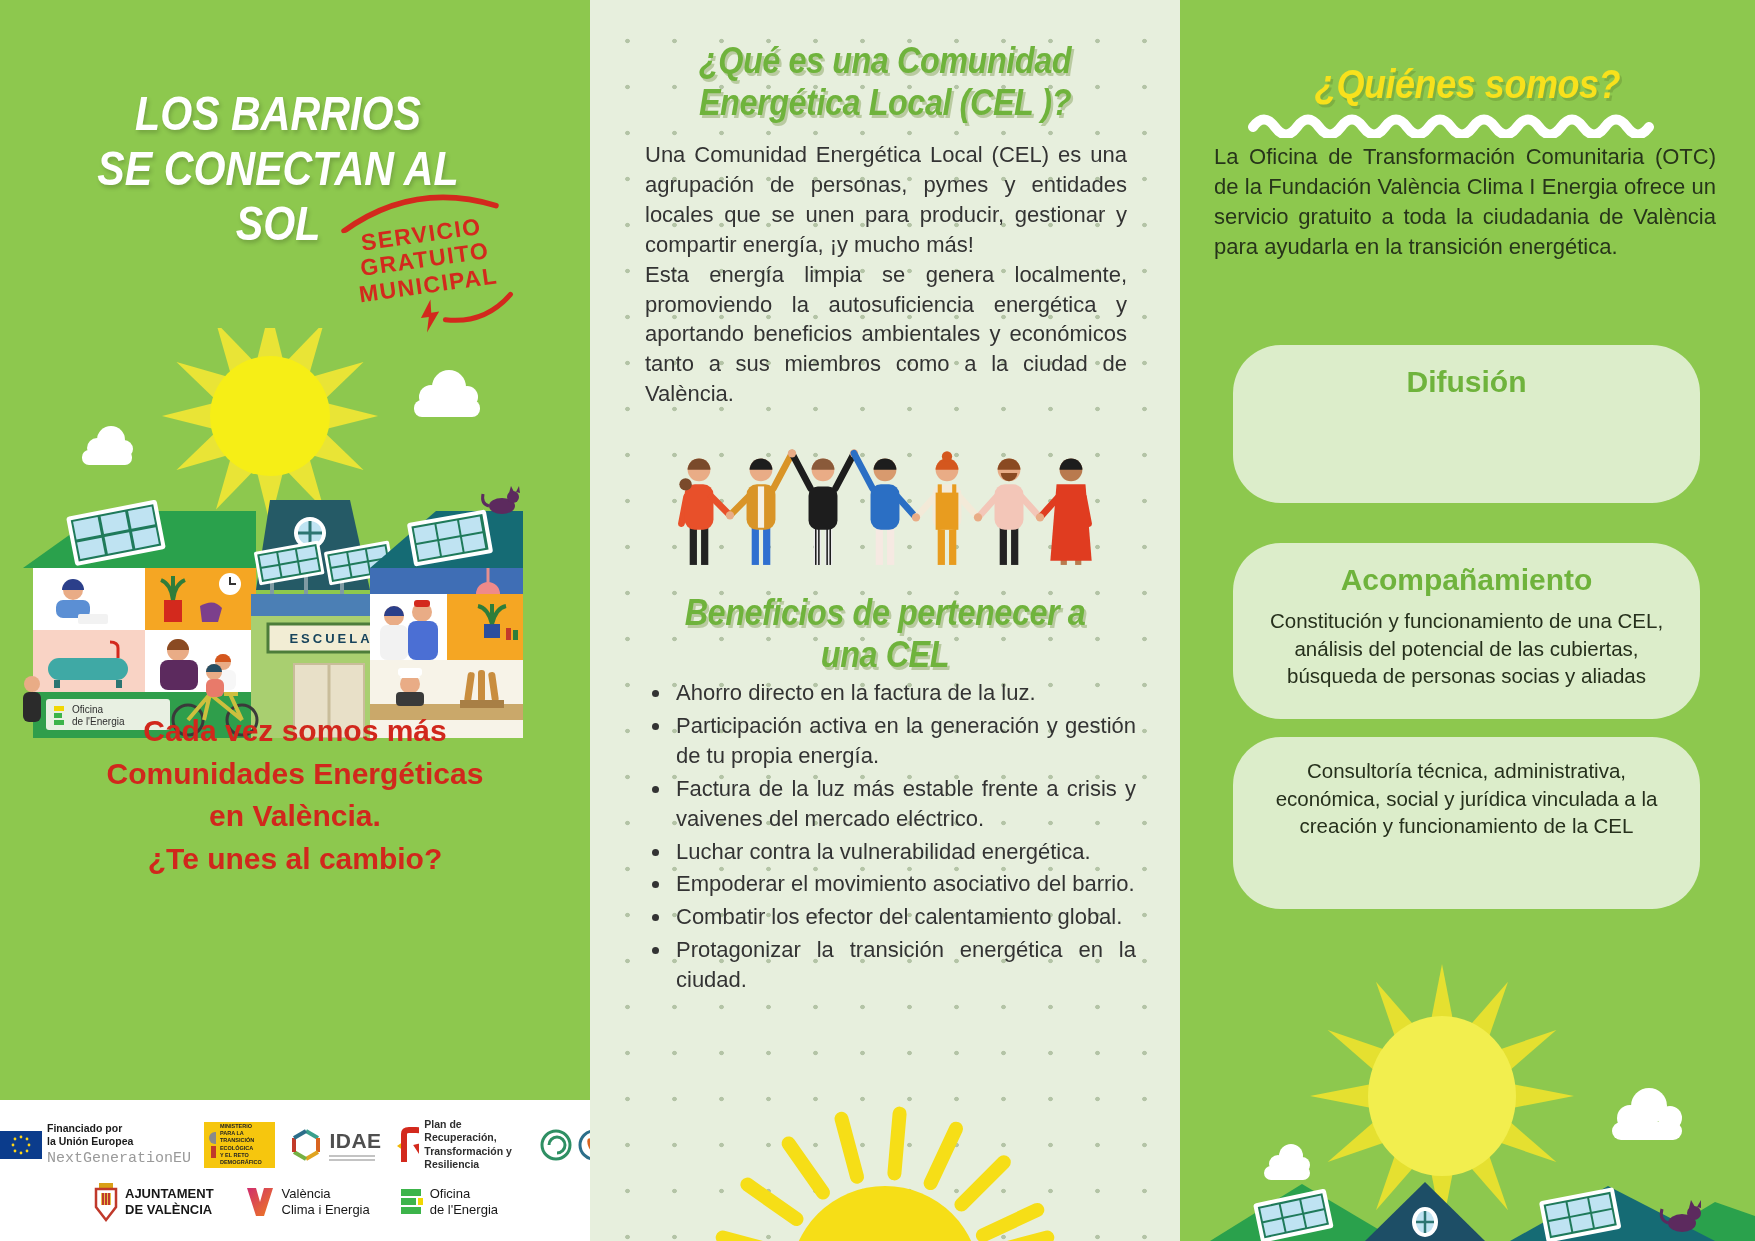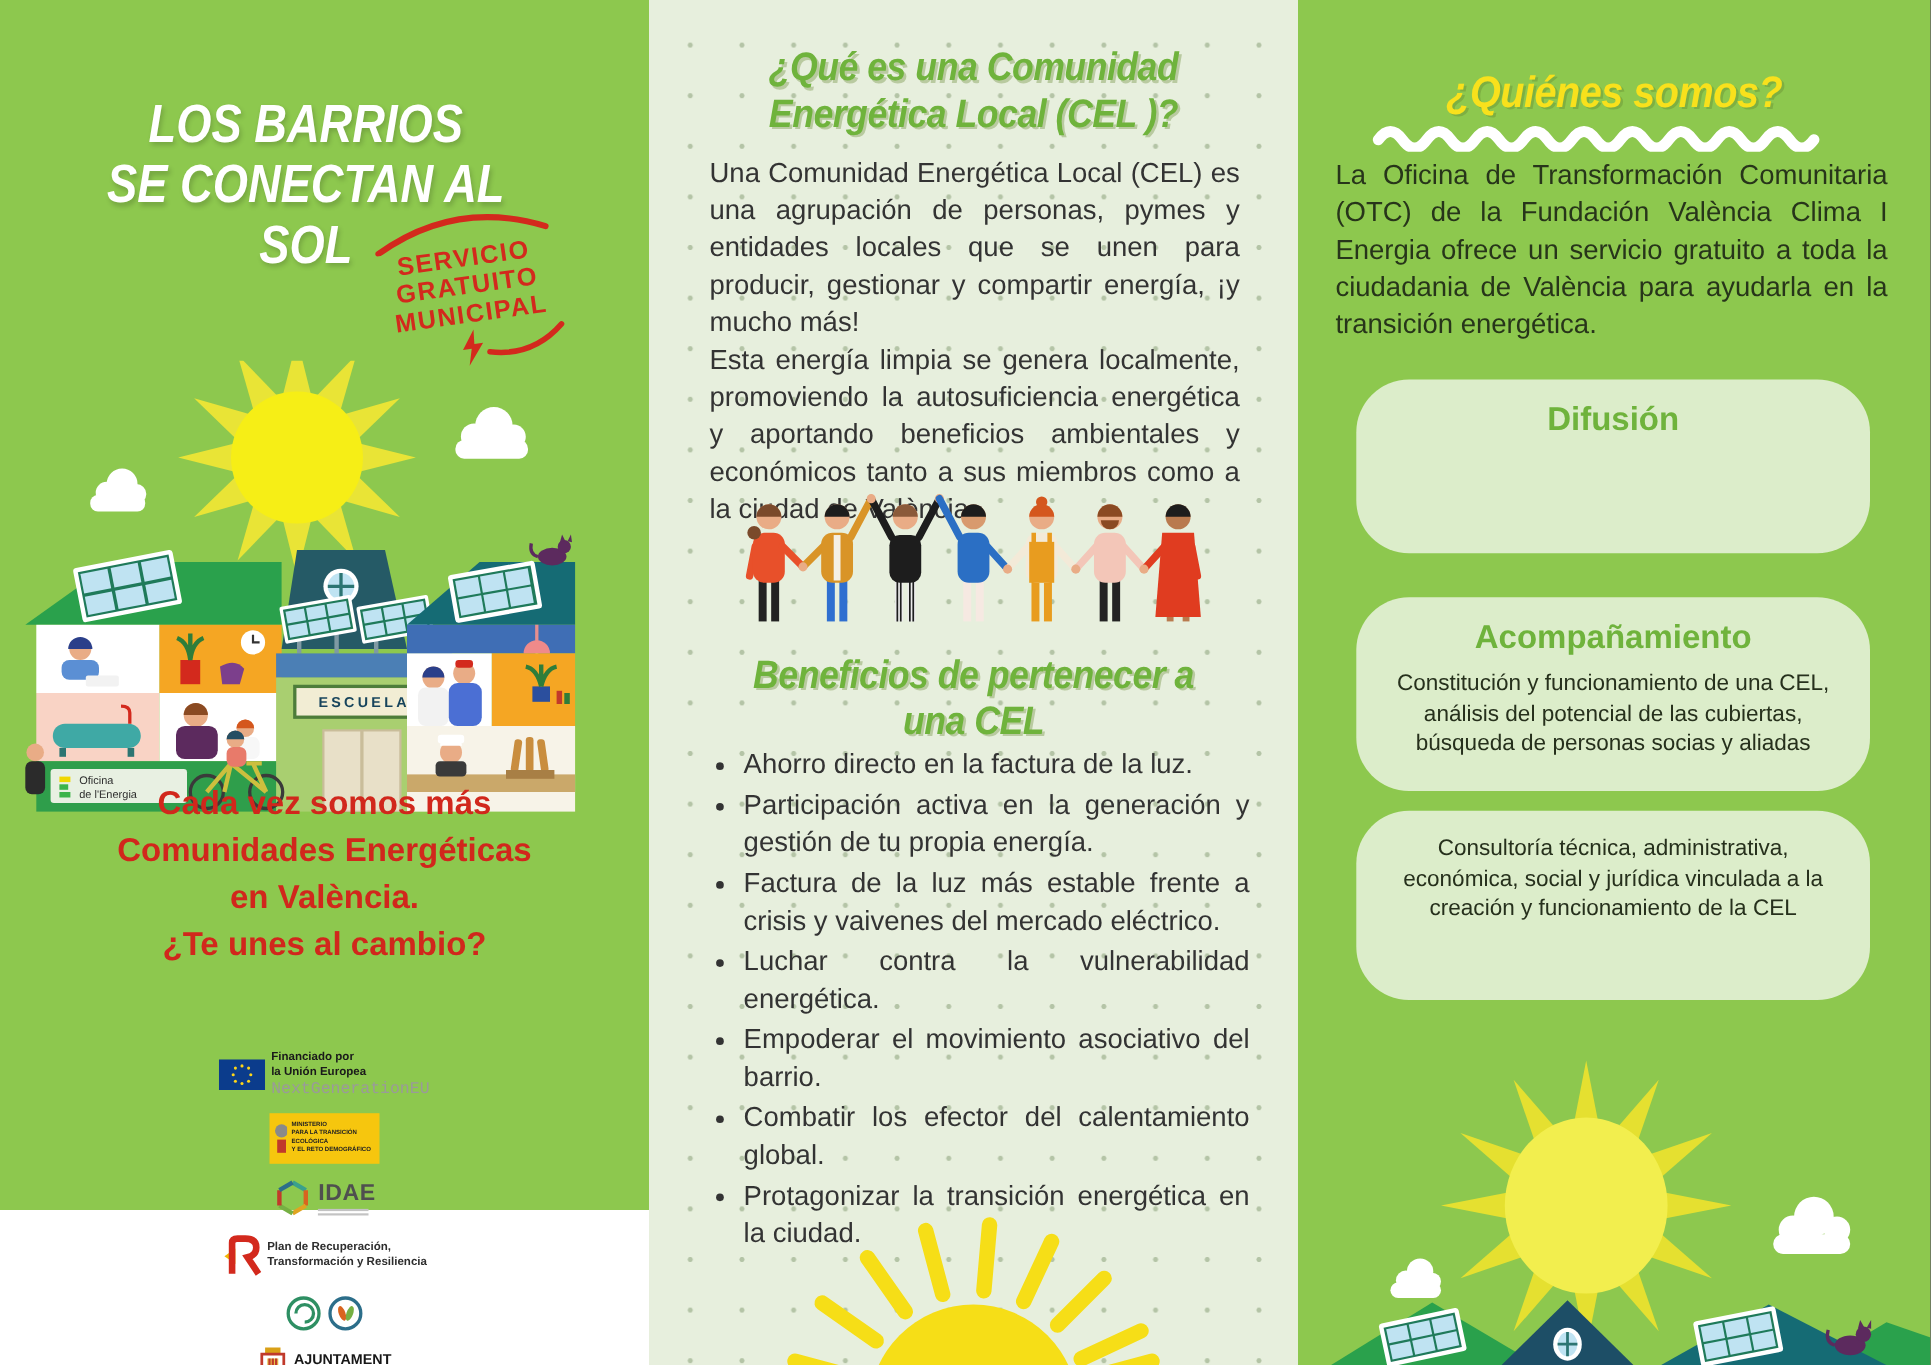--- a/index.html
+++ b/index.html
@@ -22,41 +22,41 @@
     text-shadow:2px 3px 5px rgba(0,0,0,.18);}
   .stamp{left:330px;top:188px;width:190px;display:flex;flex-direction:column;
     align-items:center;transform:rotate(-8deg);}
   .stamp-text{color:#d3291d;font-weight:800;font-size:23px;line-height:1.1;
     letter-spacing:1.5px;text-align:center;}
   .cta{left:30px;top:710px;width:530px;text-align:center;color:#d1271c;
     font-weight:800;font-size:30px;line-height:1.42;}
 
   .footer{left:0;top:1100px;width:590px;height:141px;background:#ffffff;
     display:flex;flex-direction:column;justify-content:center;gap:10px;}
-  .lrow{display:flex;align-items:center;justify-content:center;gap:13px;flex-direction:column;}
+  .lrow{display:flex;align-items:center;justify-content:center;gap:13px;}
   .logo-item{display:flex;align-items:center;gap:5px;}
   .eu-txt b{display:block;font-size:10.5px;line-height:1.2;color:#1a1a1a;}
   .eu-sub{font-size:15px;color:#9a9a9a;font-family:Liberation Mono, monospace;}
   .ministry{background:#f6c60e;width:100px;height:46px;display:flex;align-items:center;
     gap:4px;padding:2px 3px;box-sizing:border-box;}
   .ministry-txt{font-size:5.5px;font-weight:bold;color:#222;line-height:1.3;}
   .idae-label{font-size:21px;font-weight:800;color:#4f4f4f;letter-spacing:.5px;}
   .idae-sub{width:46px;}
   .idae-sub i{display:block;height:2px;background:#c3c3c3;margin-top:2px;}
   .plan-label{font-size:10.5px;font-weight:bold;color:#2e2e2e;line-height:1.25;}
   .row2-label{font-size:13px;color:#171717;line-height:1.2;}
   .row2-label.b{font-weight:800;}
 
   
   .script-head{font-style:italic;font-weight:800;color:#6fb33c;text-align:center;
     transform:scaleX(.9);transform-origin:center top;letter-spacing:-.5px;
     text-shadow:2.5px 2.5px 0 rgba(110,141,60,.38);}
   .head1{left:610px;top:40px;width:550px;font-size:36px;line-height:1.16;}
   .head2{left:610px;top:592px;width:550px;font-size:36px;line-height:1.16;}
-  .body-txt{color:#333;font-size:25px;line-height:1.36;text-align:justify;}
+  .body-txt{color:#333;font-size:22px;line-height:1.36;text-align:justify;}
   .mid-paras{left:645px;top:140px;width:482px;}
   .benefits{left:642px;top:678px;width:494px;}
   .benefits ul{margin:0;padding-left:30px;}
   .benefits li{margin-bottom:3px;padding-left:4px;}
 
   
   .head3{left:1180px;top:62px;width:575px;font-size:40px;line-height:1.1;
     color:#f8e11c;text-shadow:2.5px 2.5px 0 rgba(90,120,40,.30);}
   .right-para{left:1214px;top:142px;width:502px;color:#27351a;}
   .card{left:1233px;width:467px;background:#dcedca;border-radius:48px;

